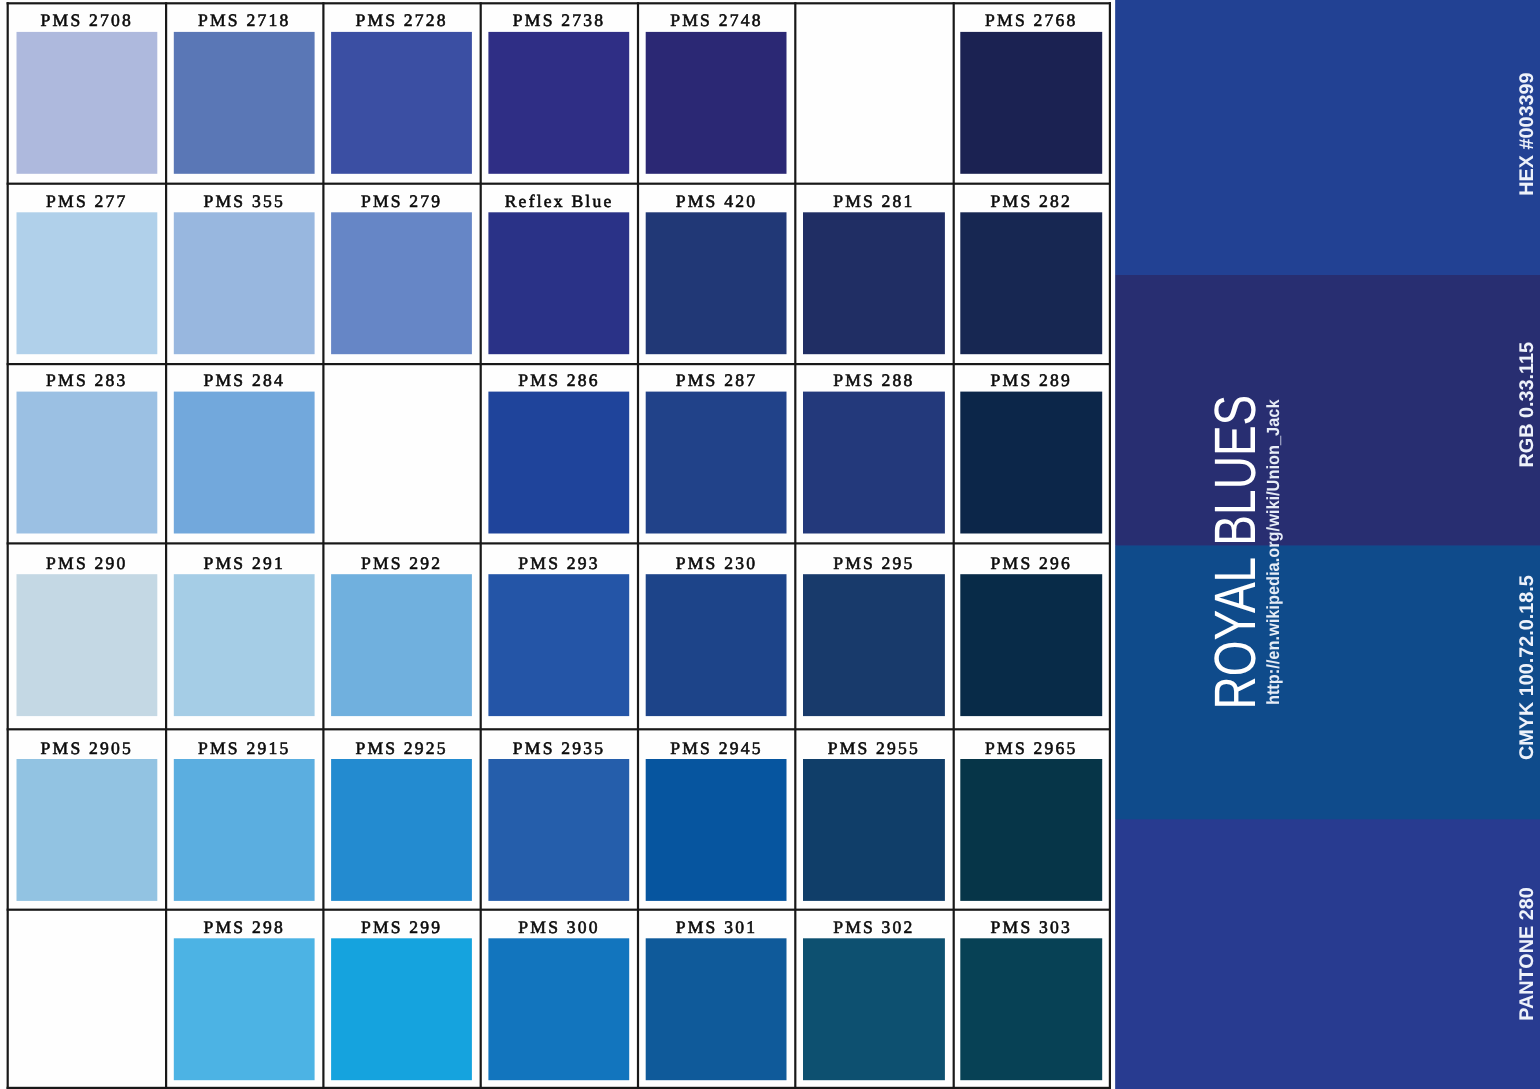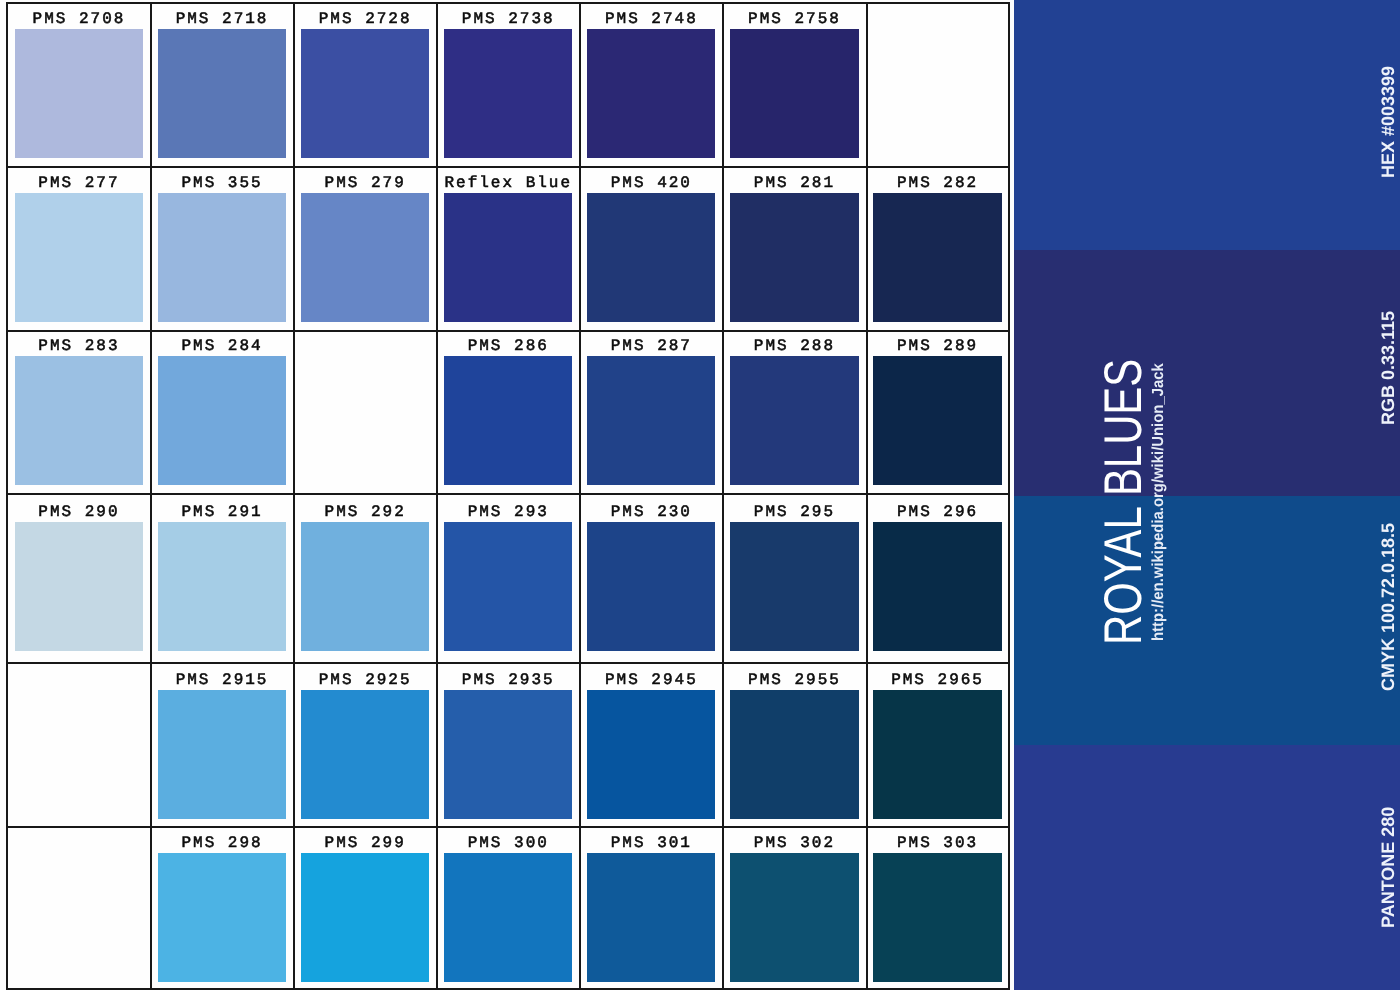--- a/index.html
+++ b/index.html
@@ -15,21 +15,21 @@
   .gborder{position:absolute;background:#181818;}
   .gb-l{left:0;top:0;width:2px;height:988px;}
   .gb-r{left:1002px;top:0;width:2px;height:988px;}
   .gb-t{left:0;top:0;width:1004px;height:2px;}
   .gb-b{left:0;top:986px;width:1004px;height:2px;}
   .row{position:absolute;left:0;width:100%;height:155px;}
   .cell{position:absolute;top:0;height:155px;width:143.1px;}
   .vrule{position:absolute;top:0;height:988px;width:2px;background:#181818;}
   .hrule{position:absolute;left:0;width:100%;height:2px;background:#181818;}
   .cell-label{position:absolute;left:0;right:0;top:1px;height:31px;line-height:31px;
-        text-align:center;font-family:Liberation Mono, monospace;
+        text-align:center;font-family:Liberation Serif, serif;
         font-size:16px;color:#0c0c0c;letter-spacing:2px;text-indent:-2px;
         -webkit-text-stroke:0.55px #0c0c0c;}
   .swatch{position:absolute;left:6.2px;top:26px;width:128.5px;height:129px;}
 
   
   #panel{position:absolute;left:1014px;top:0;width:386px;height:990px;background:#224193;}
   .band{position:absolute;left:0;width:100%;}
   .vlabel{position:absolute;color:#eef2fa;font-family:"Liberation Sans",sans-serif;
           white-space:nowrap;transform-origin:0 0;transform:rotate(-90deg);line-height:1;}
   .band-label{left:365px;font-size:18px;font-weight:700;letter-spacing:0;}
@@ -96,23 +96,23 @@
           <div class="swatch" style="background-color: rgb(59, 79, 163);"></div>
         </div>
         <div class="cell c3">
           <div class="cell-label">PMS 2738</div>
           <div class="swatch" style="background-color: rgb(47, 46, 133);"></div>
         </div>
         <div class="cell c4">
           <div class="cell-label">PMS 2748</div>
           <div class="swatch" style="background-color: rgb(43, 40, 116);"></div>
         </div>
-        <div class="cell c5">
-          <div class="cell-label">PMS 2758</div>
-          <div class="swatch" style="background-color: rgb(39, 37, 107);"></div>
+        <div class="cell c6">
+          <div class="cell-label">PMS 2768</div>
+          <div class="swatch" style="background-color: rgb(27, 34, 82);"></div>
         </div>
       </div>
       <div class="row r1">
         <div class="cell c0">
           <div class="cell-label">PMS 277</div>
           <div class="swatch" style="background-color: rgb(176, 208, 234);"></div>
         </div>
         <div class="cell c1">
           <div class="cell-label">PMS 355</div>
           <div class="swatch" style="background-color: rgb(152, 183, 223);"></div>
@@ -188,20 +188,24 @@
         <div class="cell c5">
           <div class="cell-label">PMS 295</div>
           <div class="swatch" style="background-color: rgb(24, 58, 107);"></div>
         </div>
         <div class="cell c6">
           <div class="cell-label">PMS 296</div>
           <div class="swatch" style="background-color: rgb(8, 43, 72);"></div>
         </div>
       </div>
       <div class="row r4">
+        <div class="cell c0">
+          <div class="cell-label">PMS 2905</div>
+          <div class="swatch" style="background-color: rgb(146, 195, 226);"></div>
+        </div>
         <div class="cell c1">
           <div class="cell-label">PMS 2915</div>
           <div class="swatch" style="background-color: rgb(91, 174, 224);"></div>
         </div>
         <div class="cell c2">
           <div class="cell-label">PMS 2925</div>
           <div class="swatch" style="background-color: rgb(35, 139, 208);"></div>
         </div>
         <div class="cell c3">
           <div class="cell-label">PMS 2935</div>

